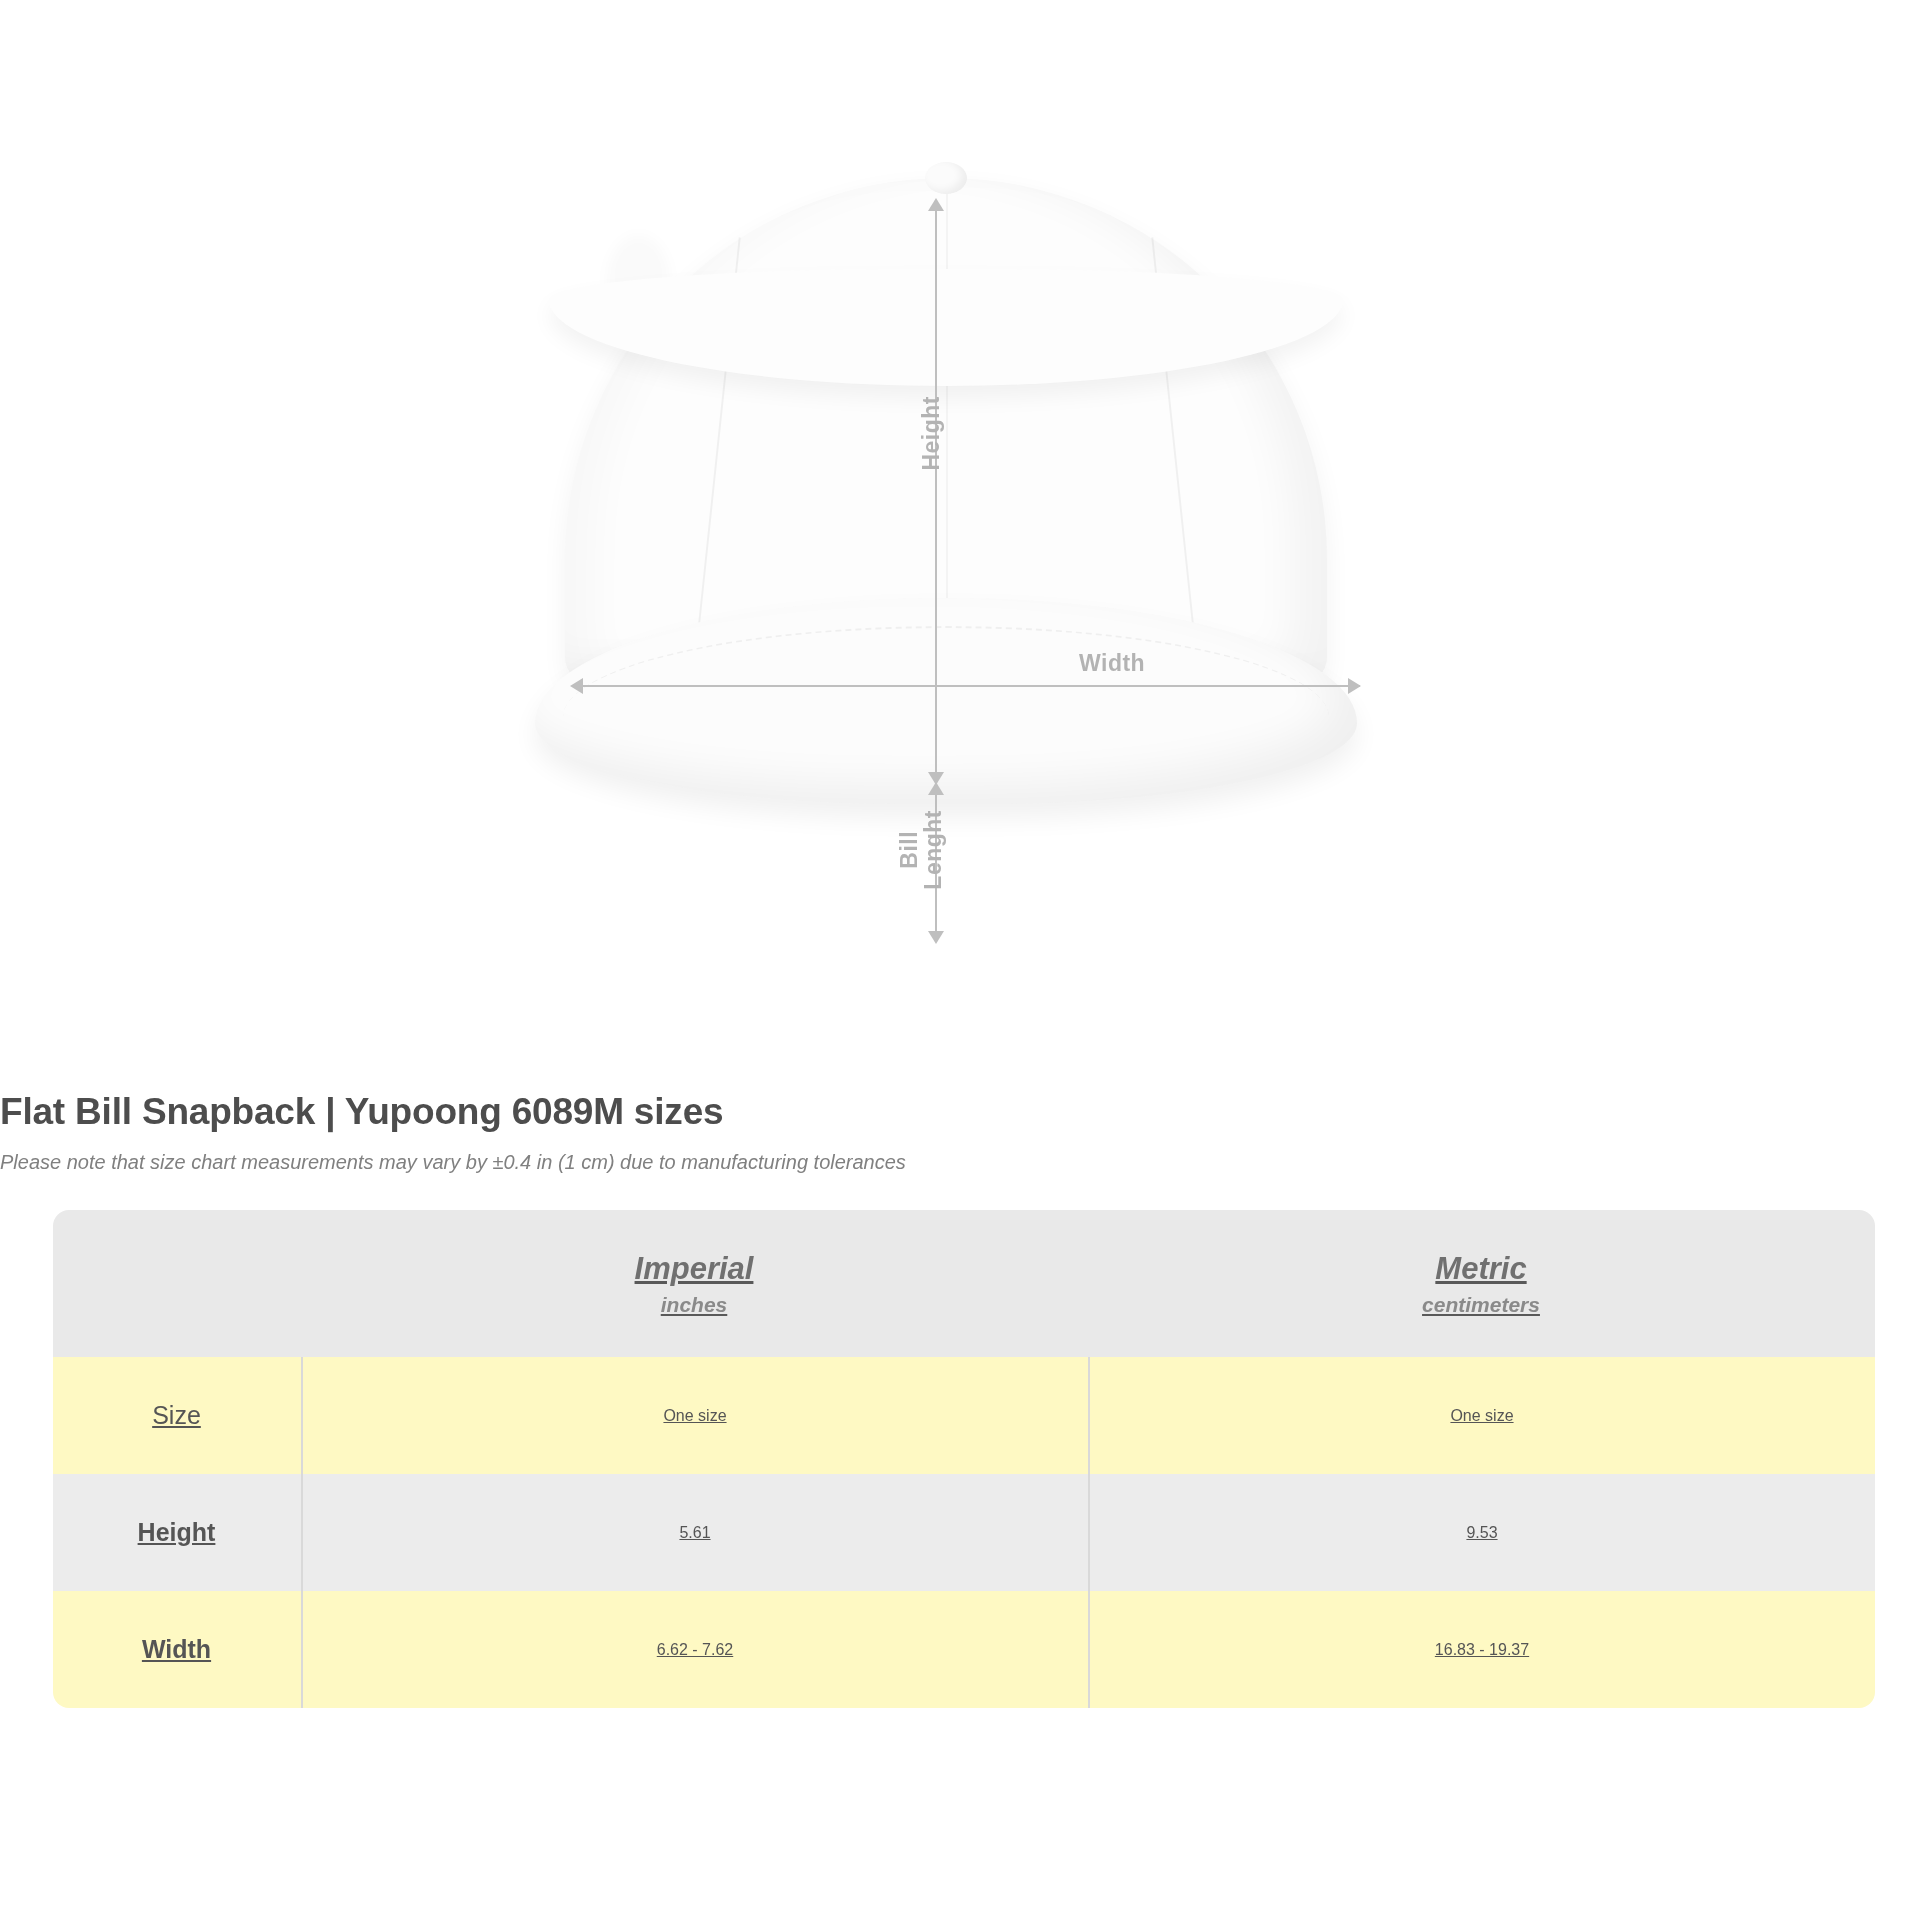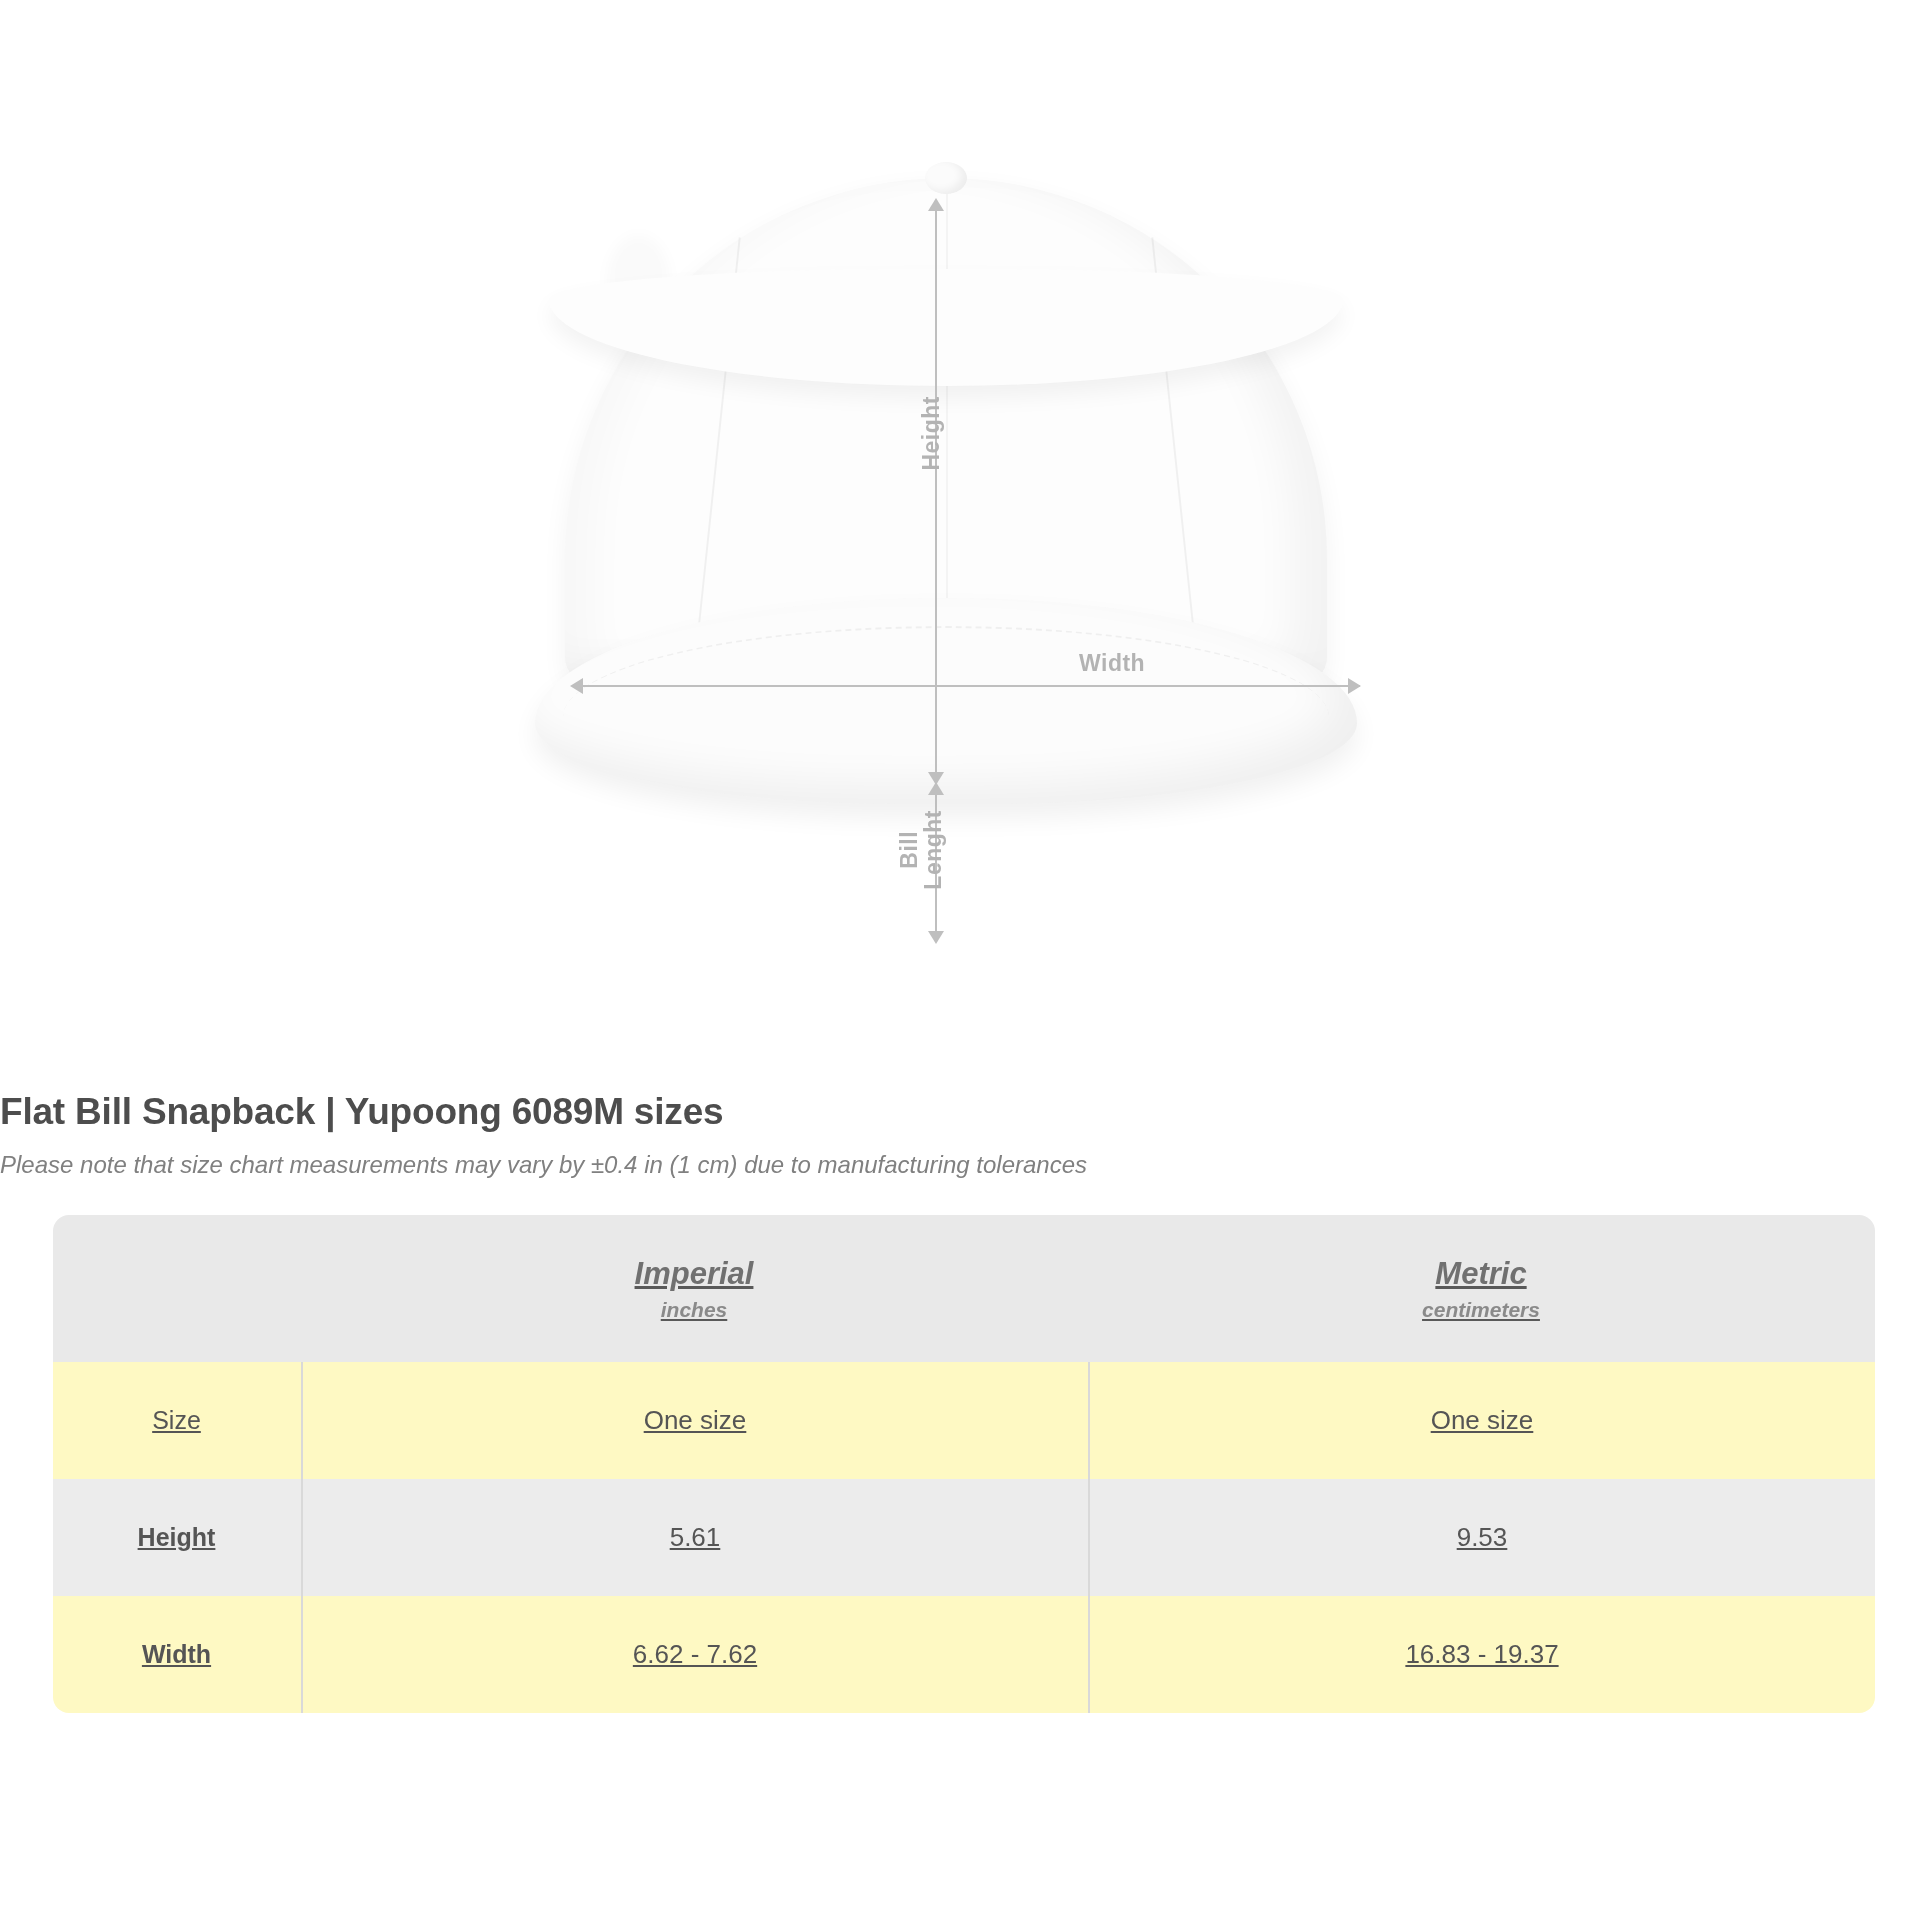--- a/index.html
+++ b/index.html
@@ -191,21 +191,21 @@
     margin-top: 42px;
   }
   .chart-title {
     font-size: 37px;
     font-weight: bold;
     color: #4d4d4d;
     letter-spacing: -0.2px;
   }
   .chart-note {
     margin-top: 18px;
-    font-size: 24px;
+    font-size: 20px;
     font-style: italic;
     color: #808080;
   }
 
   
   .table-wrap {
     margin: 36px auto 0 auto;
     width: 1822px;
   }
   table.size-table {
@@ -247,21 +247,21 @@
   tbody tr.plain td { background: #fef9c3; }
   tbody td.row-head {
     font-size: 25px;
     font-weight: bold;
     color: #555555;
   }
   tbody tr.first-body td.row-head {
     font-weight: normal;
   }
   tbody td.value {
-    font-size: 26px;
+    font-size: 16px;
     color: #555555;
     border-left: 2px solid #d9d9d9;
   }
   tbody tr:last-child td.row-head { border-radius: 0 0 0 16px; }
   tbody tr:last-child td.value:last-child { border-radius: 0 0 16px 0; }
 </style>
 </head>
 <body>
 
 <div class="page">

